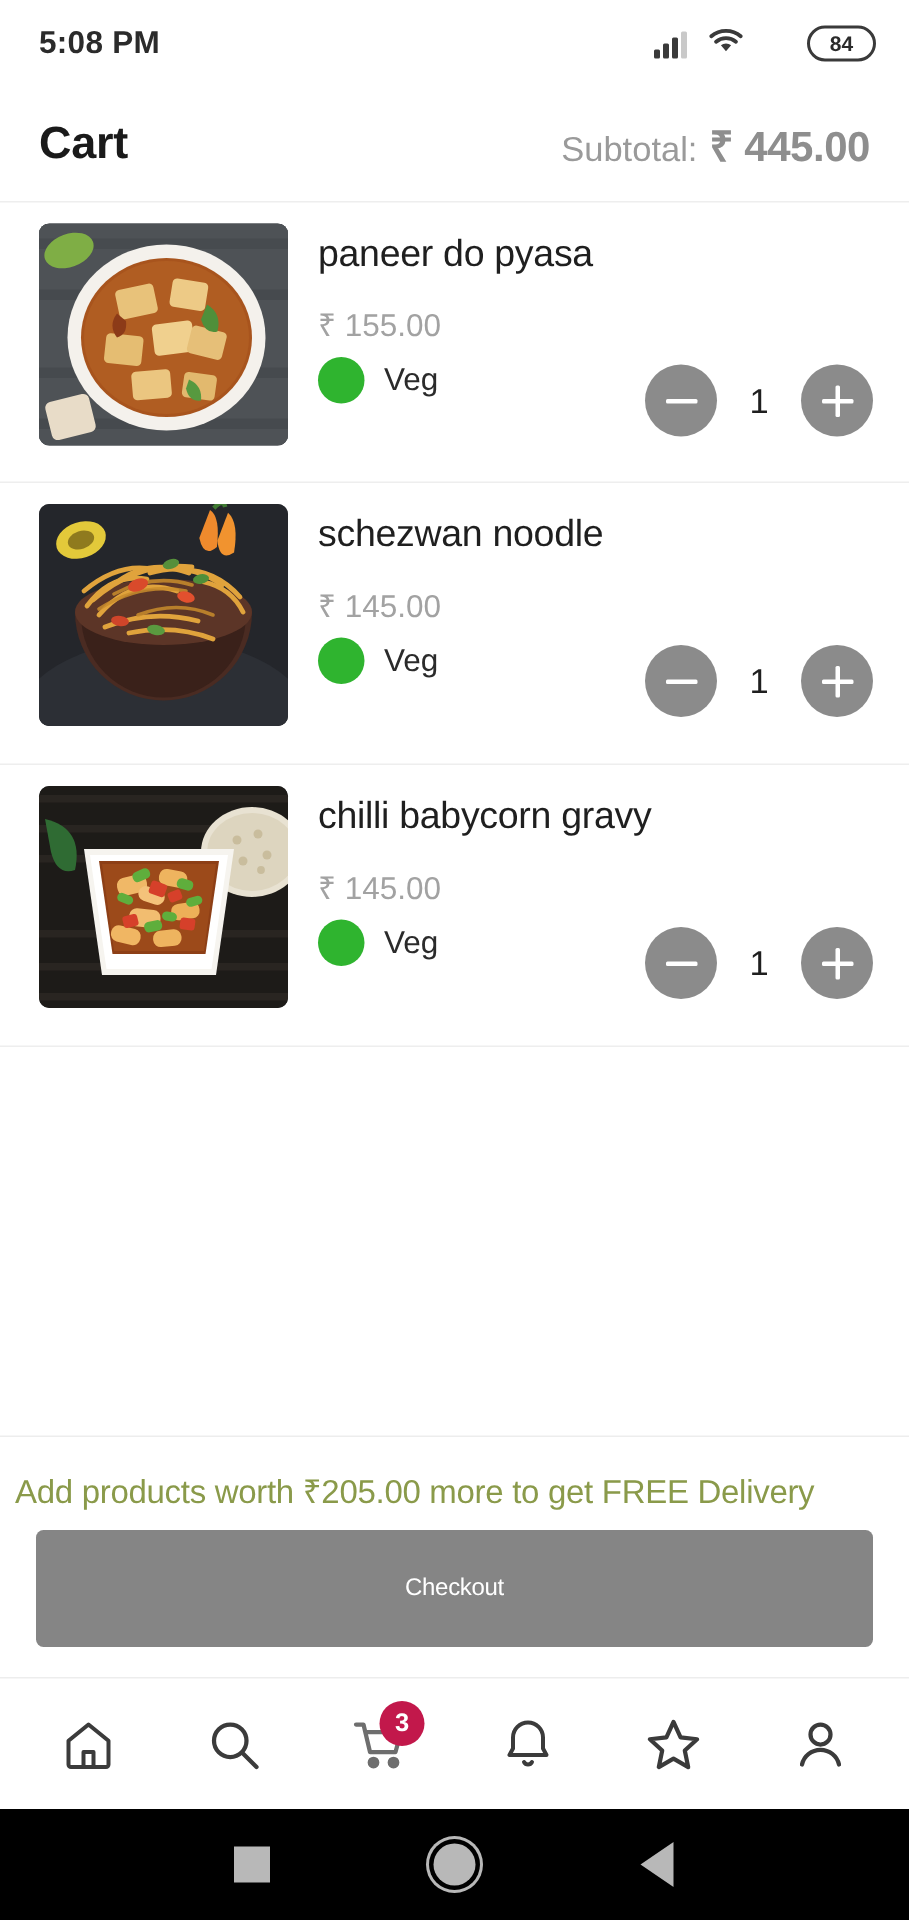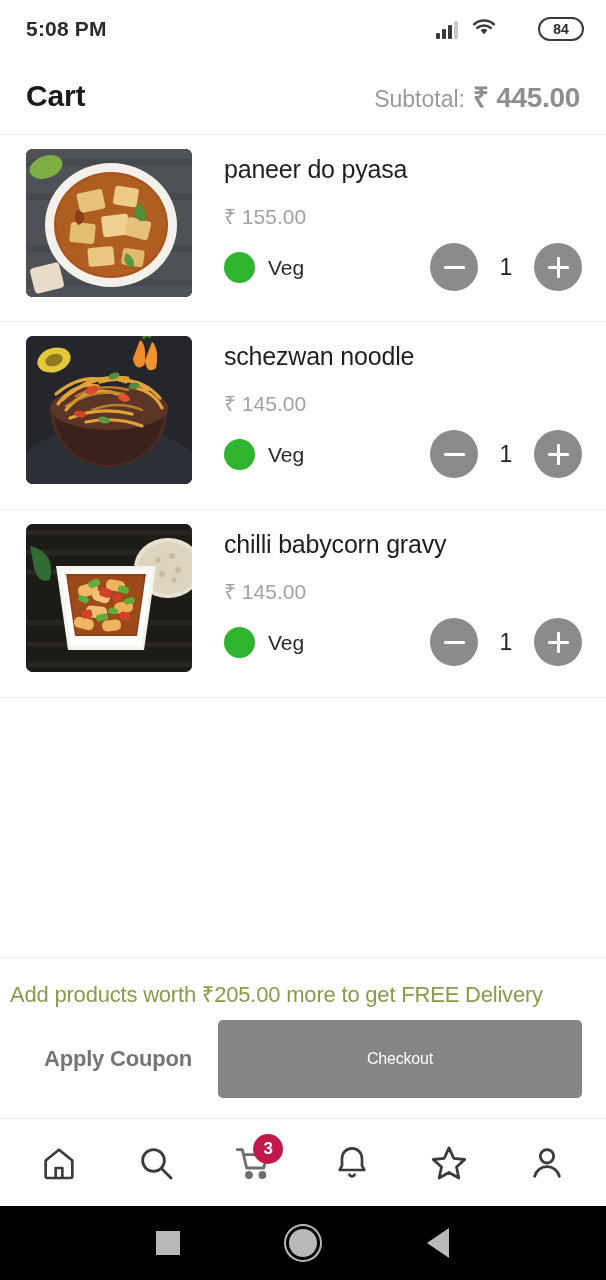--- a/index.html
+++ b/index.html
@@ -52,24 +52,24 @@
     border-bottom:1px solid #eeeeee;
   }
   .cart-item:first-child { border-top:1px solid #eeeeee; }
   .thumb {
     width:166px; height:148px; flex:0 0 166px;
     border-radius:7px; overflow:hidden; background:#2d2f33;
     position:relative;
   }
   .thumb svg { display:block; width:100%; height:100%; }
 
-  .item-body { flex:1 1 auto; padding-left:32px; padding-top:6px; position:relative; height:148px; }
+  .item-body { flex:1 1 auto; padding-left:20px; padding-top:6px; position:relative; height:148px; }
   .item-name { font-size:25px; color:#1f1f1f; letter-spacing:-.2px; }
   .item-price { font-size:21px; color:#a2a2a2; margin-top:18px; }
-  .veg-row { display:flex; align-items:center; gap:13px; margin-top:22px; }
+  .veg-row { display:flex; align-items:center; gap:13px; margin-top:8px; }
   .veg-dot { width:31px; height:31px; border-radius:50%; background:#2fb42f; flex:0 0 31px; }
   .veg-label { font-size:21px; color:#2b2b2b; }
 
   .qty-group {
     position:absolute; right:0; bottom:6px;
     display:flex; align-items:center; gap:20px;
   }
   .qty-btn {
     width:48px; height:48px; border-radius:50%;
     background:#8b8b8b; border:none;
@@ -351,21 +351,20 @@
         </div>
       </div>
     </div>
 
     <div class="spacer"></div>
   </div>
 
   <div class="bottom-bar">
     <div class="promo">Add products worth ₹205.00 more to get FREE Delivery</div>
     <div class="checkout-row">
-      <div class="apply-coupon">Apply Coupon</div>
       <button class="checkout-btn">Checkout</button>
     </div>
   </div>
 
   <div class="appnav">
     <div class="nav-item">
       <span>
         <svg width="40" height="40" viewBox="0 0 24 24" fill="none" stroke="#3b3b3b" stroke-width="1.6" stroke-linejoin="round">
           <path d="M4 10.5 L12 4 l8 6.5 V20 a1 1 0 0 1 -1 1 H5 a1 1 0 0 1 -1 -1 Z"></path>
           <path d="M10 21 v-6 h4 v6"></path>

